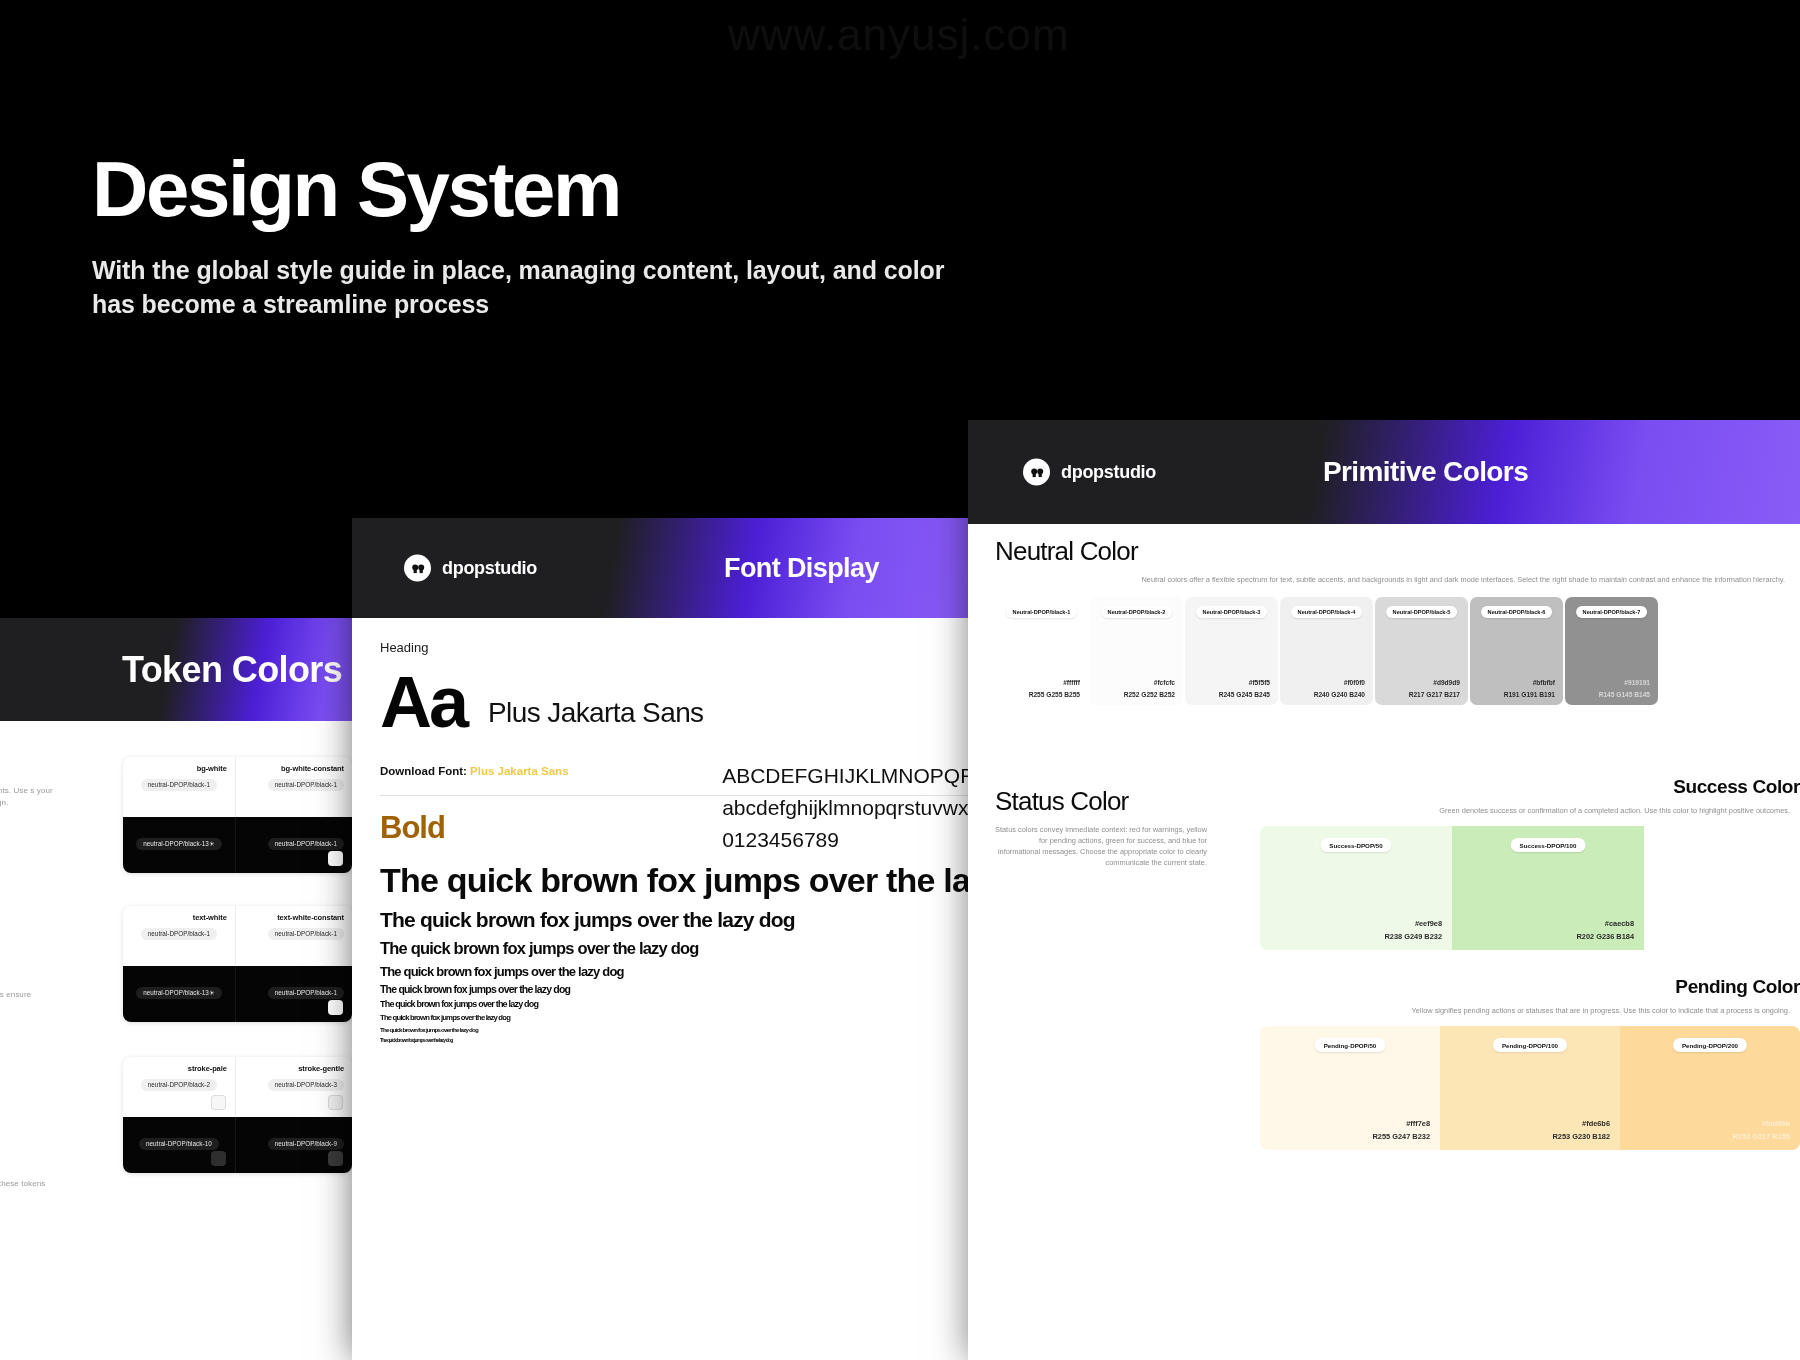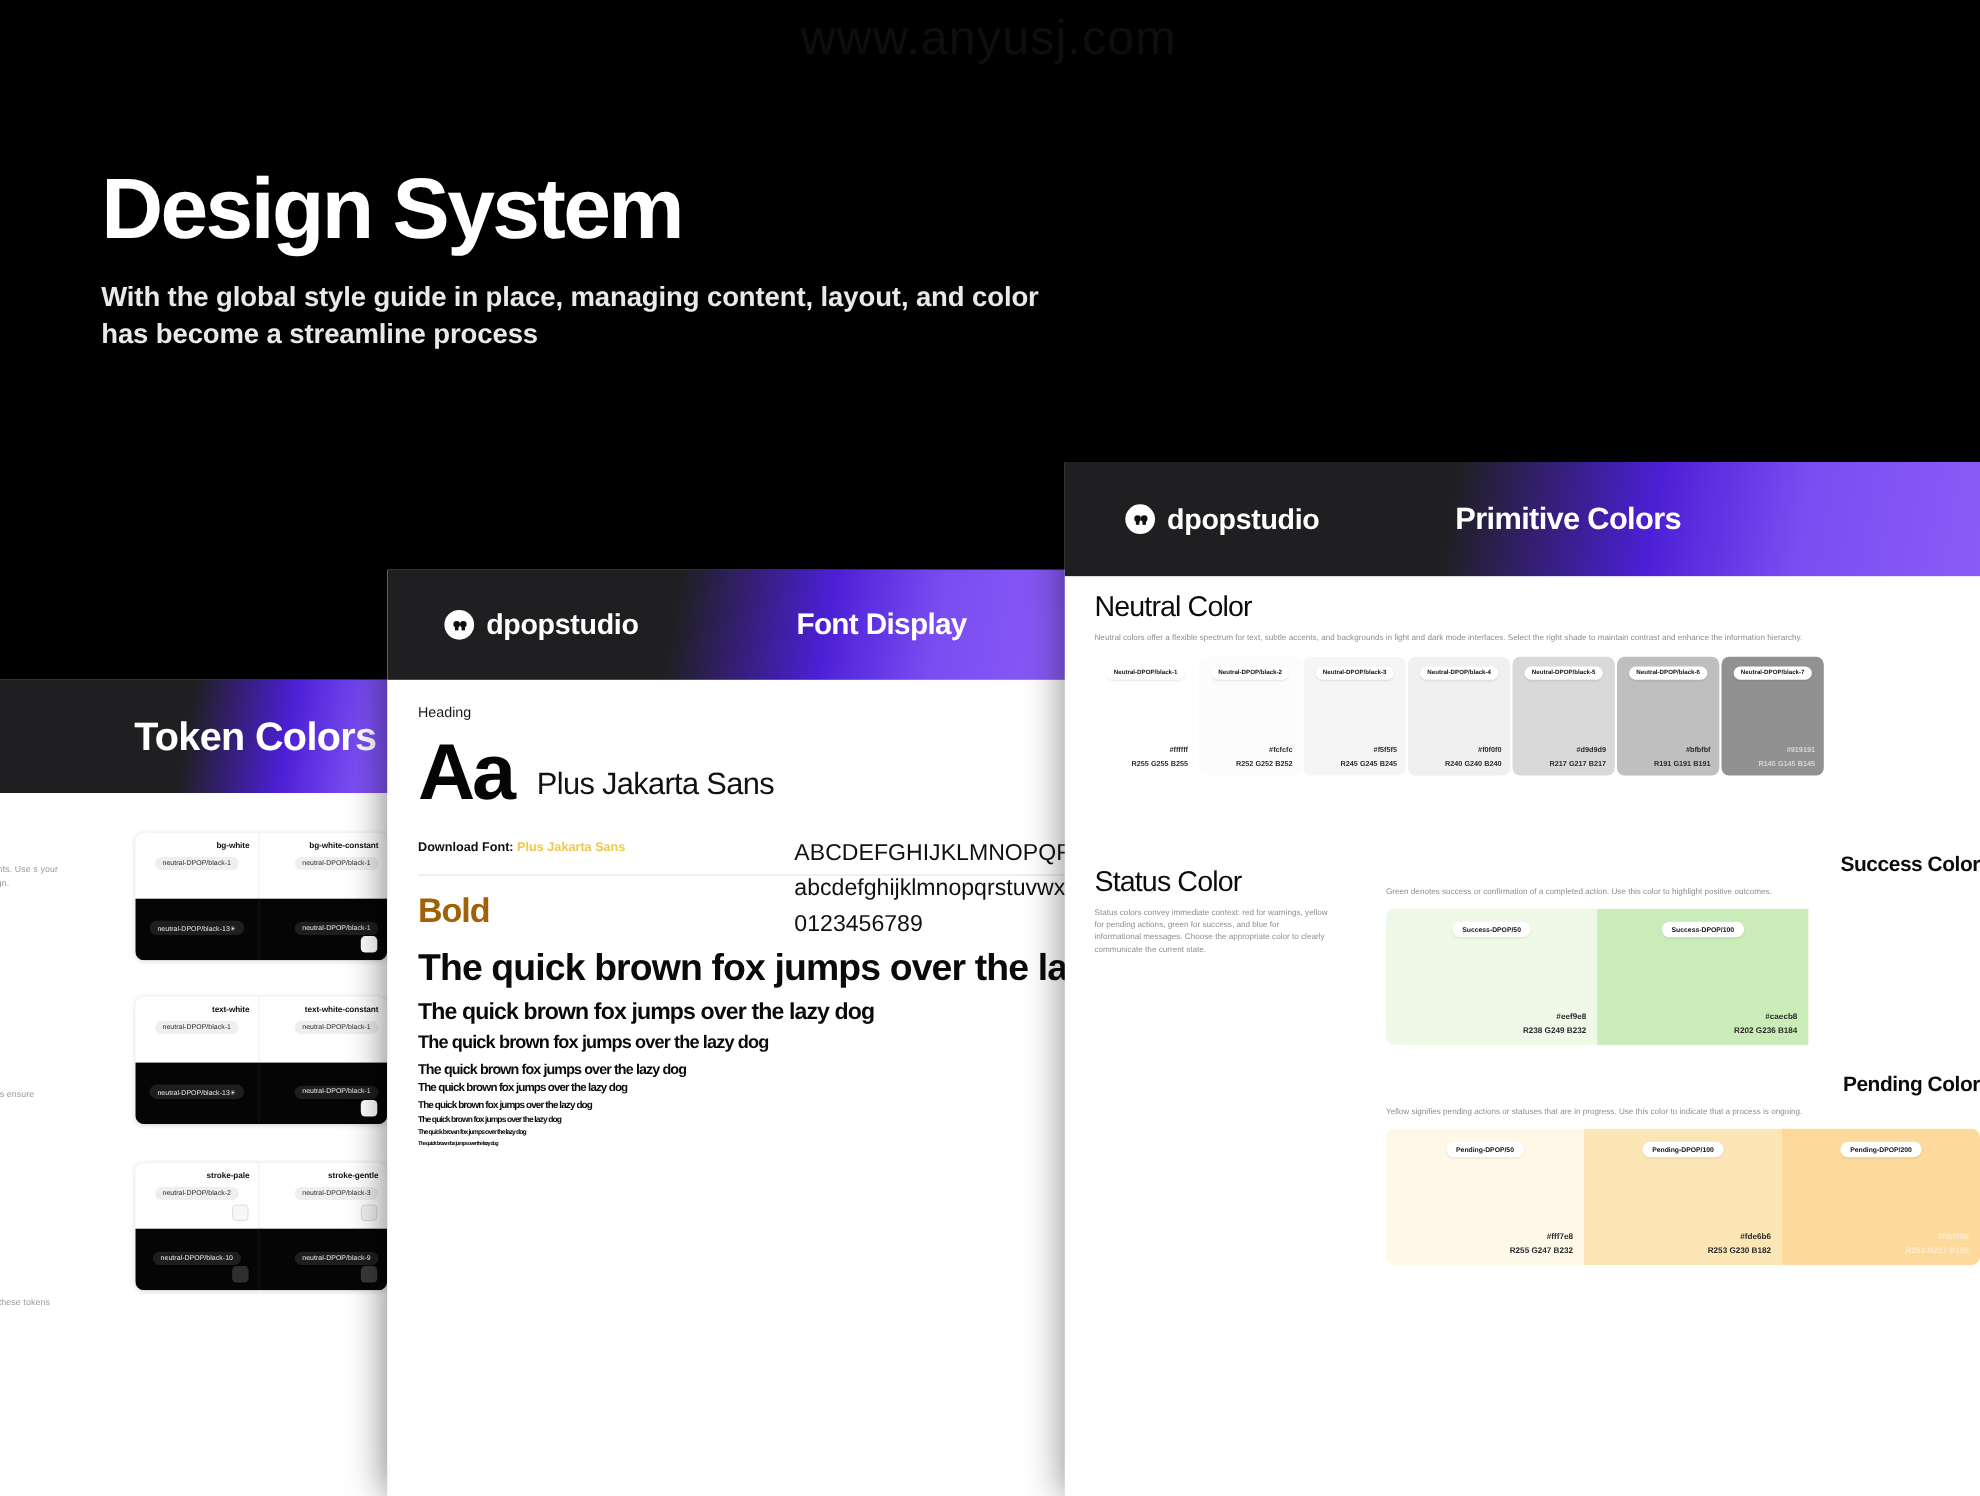--- a/index.html
+++ b/index.html
@@ -43,21 +43,21 @@
     position: relative; width: 100%; height: 100%;
     background: linear-gradient(100deg, #1f1f21 0%, #1f1f21 42%, #4c1fd6 64%, #7a4df2 80%, #8a5cf6 100%);
     display: flex; align-items: center;
   }
   .brand { display: flex; align-items: center; gap: 11px; }
   .brand-mark {
     width: 27px; height: 27px; border-radius: 50%;
     background: #fff; display: flex; align-items: center; justify-content: center;
   }
   .brand-mark svg { display: block; }
-  .brand-name { color: #fff; font-size: 26px; font-weight: 700; letter-spacing: -0.3px; }
+  .brand-name { color: #fff; font-size: 18px; font-weight: 700; letter-spacing: -0.3px; }
   .panel-title { color: #fff; font-weight: 700; letter-spacing: -0.6px; }
 
   
   #token-panel { left: 0; top: 618px; width: 404px; height: 742px; background: #fff; }
   #token-panel .bar-wrap { position: absolute; left: 0; top: 0; width: 404px; height: 103px; }
   #token-panel .panel-title { font-size: 36px; position: absolute; left: 122px; top: 50%; transform: translateY(-50%); }
   .token-body { position: absolute; top: 103px; left: 0; width: 404px; height: 639px; background: #fff; }
   .token-side {
     position: absolute; font-size: 8px; color: #9a9a9a; line-height: 1.5;
     width: 78px; left: -18px; letter-spacing: 0.1px;
@@ -114,21 +114,21 @@
 
   
   #prim-panel { left: 968px; top: 420px; width: 832px; height: 940px; background: #fff;
     box-shadow: 0 0 34px rgba(0,0,0,0.5); }
   #prim-panel .bar-wrap { position: absolute; left: 0; top: 0; width: 832px; height: 104px; }
   #prim-panel .brand { position: absolute; left: 55px; top: 50%; transform: translateY(-50%); }
   #prim-panel .panel-title { font-size: 28px; position: absolute; left: 355px; top: 50%; transform: translateY(-50%); }
   .prim-body { position: absolute; top: 104px; left: 0; width: 832px; height: 836px; padding: 12px 0 0 27px; background: #fff; }
   .sec-h1 { font-size: 26px; color: #0b0b0b; letter-spacing: -0.8px; font-weight: 400; }
   .sec-h1.bold { font-weight: 700; font-size: 19px; letter-spacing: -0.4px; text-align: right; }
-  .sec-desc { font-size: 7.4px; color: #8e8e8e; line-height: 1.5; margin-top: 7px; }
+  .sec-desc { font-size: 7.4px; color: #8e8e8e; line-height: 1.5; margin-top: 7px; text-align: right; }
 
   .swatch-row { display: flex; margin-top: 12px; }
   .swatch {
     position: relative; width: 93px; height: 108px;
     border-radius: 7px; margin-right: 2px;
   }
   .swatch .sw-chip {
     position: absolute; top: 9px; left: 50%; transform: translateX(-50%);
     background: #fff; color: #111; font-size: 5.6px; font-weight: 700;
     padding: 3px 7px; border-radius: 20px; white-space: nowrap;

